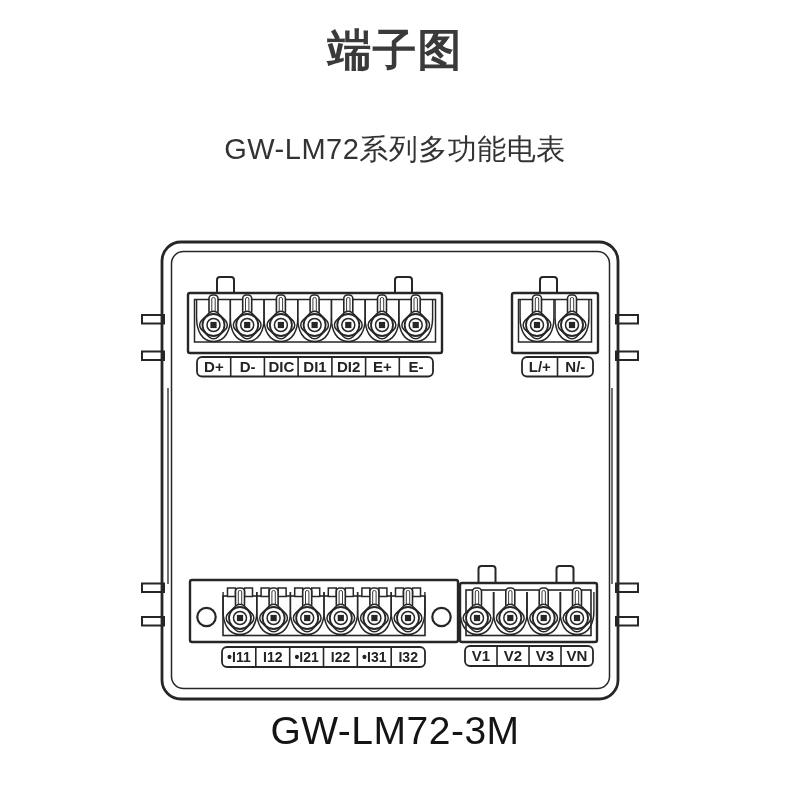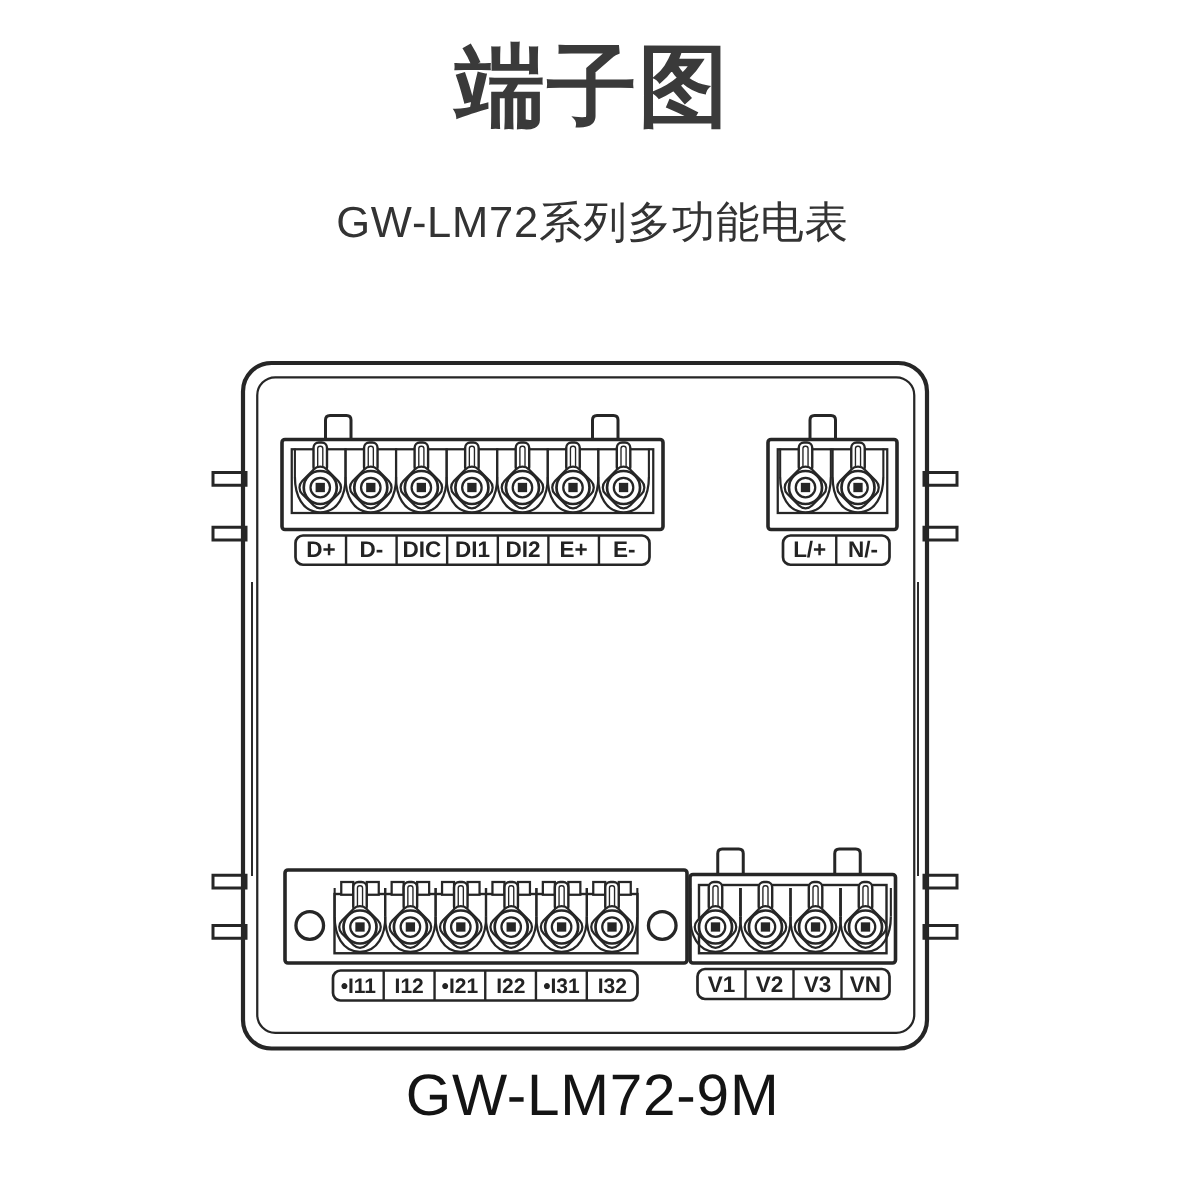--- a/index.html
+++ b/index.html
@@ -4,21 +4,21 @@
 <style>
   html,body{margin:0;padding:0;}
   body{
     width:790px;height:790px;position:relative;overflow:hidden;
     background:#ffffff;
     font-family:"Liberation Sans", sans-serif;
   }
   .page-title{
     position:absolute;top:26px;left:0;width:790px;
     text-align:center;
-    font-size:60px;line-height:1.08;font-weight:800;
+    font-size:44px;line-height:1.08;font-weight:800;
     color:#3a3a3a;letter-spacing:1px;
   }
   .page-subtitle{
     position:absolute;top:134px;left:0;width:790px;
     text-align:center;
     font-size:29px;line-height:1.1;font-weight:400;
     color:#333333;letter-spacing:0.5px;
   }
   .model-label{
     position:absolute;top:711px;left:0;width:790px;
@@ -179,13 +179,13 @@
       <line class="ln" stroke-width="1.6" x1="561" y1="646" x2="561" y2="666"></line>
       <text class="tl" text-anchor="middle" x="481" y="661">V1</text>
       <text class="tl" text-anchor="middle" x="513" y="661">V2</text>
       <text class="tl" text-anchor="middle" x="545" y="661">V3</text>
       <text class="tl" text-anchor="middle" x="577" y="661">VN</text>
     </g>
   </g>
 </svg>
 </div>
 
-<div class="model-label">GW-LM72-9M</div>
+<div class="model-label">GW-LM72-3M</div>
 
 </body></html>

